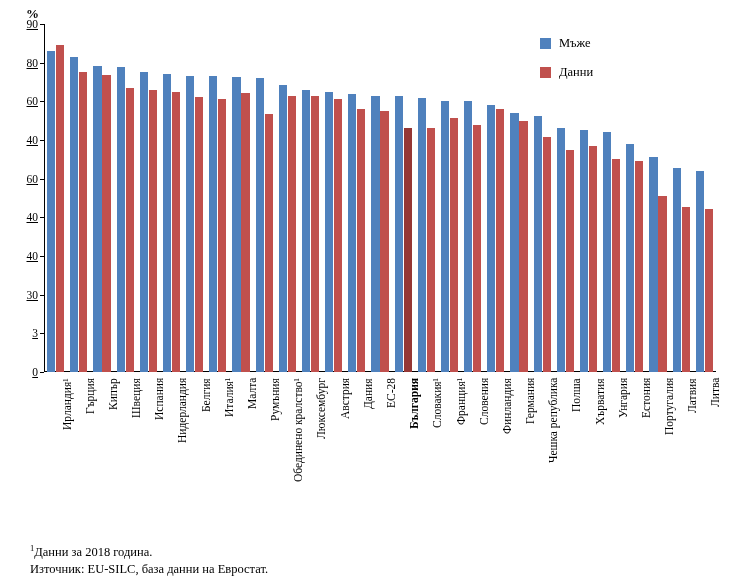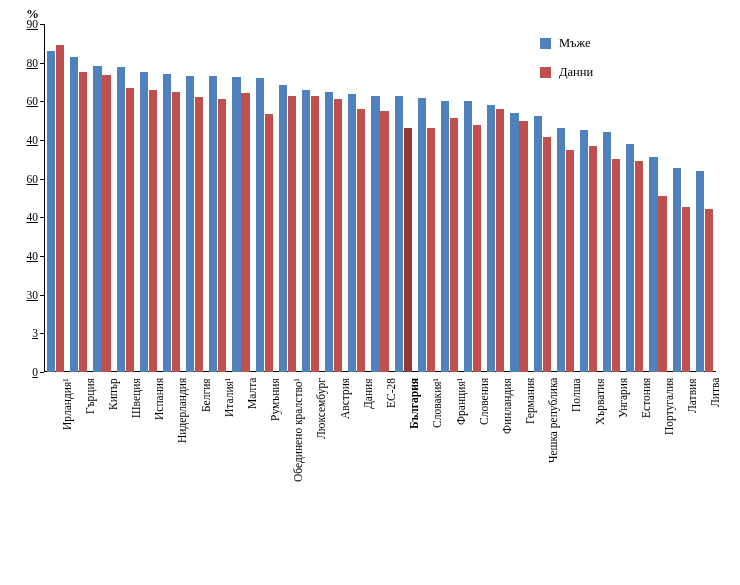--- a/index.html
+++ b/index.html
@@ -357,14 +357,18 @@
     <div class="legend-row">
       <span class="legend-swatch male"></span>
       <span class="legend-label">Мъже</span>
     </div>
     <div class="legend-row">
       <span class="legend-swatch female"></span>
       <span class="legend-label">Данни</span>
     </div>
   </div>
 
+  <div id="footnotes">
+    <div id="footnote-1"><span class="sup">1</span><span>Данни за 2018 година.</span></div>
+    <div>Източник: EU-SILC, база данни на Евростат.</div>
+  </div>
 
 </div>
 
 </body></html>

